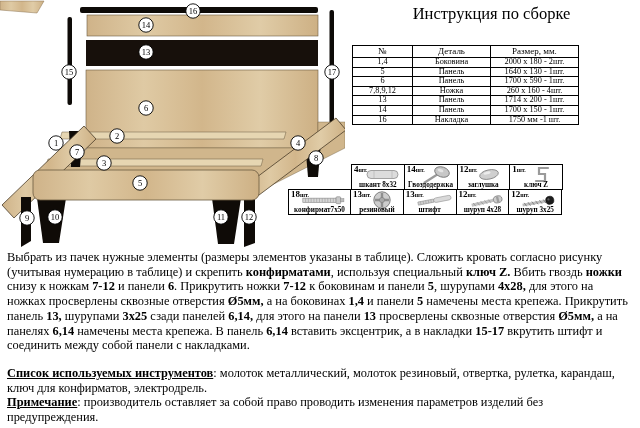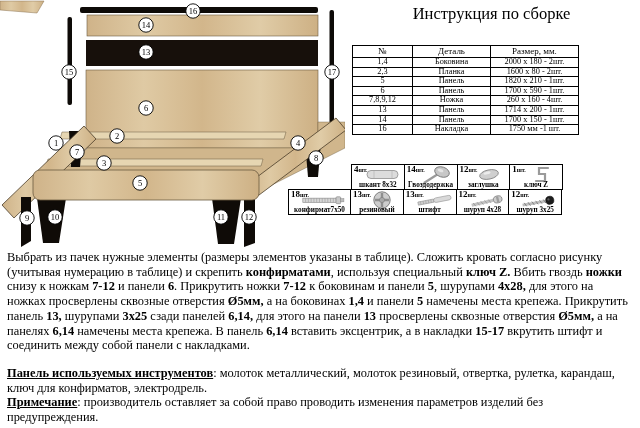--- a/index.html
+++ b/index.html
@@ -136,28 +136,23 @@
         <th>Размер, мм.</th>
       </tr>
     </thead>
   <tbody>
       <tr>
         <td>1,4</td>
         <td>Боковина</td>
         <td>2000 x 180 - 2шт.</td>
       </tr>
       <tr>
-        <td>2,3</td>
-        <td>Планка</td>
-        <td>1600 x 80 - 2шт.</td>
-      </tr>
-      <tr>
         <td>5</td>
         <td>Панель</td>
-        <td>1820 x 210 - 1шт.</td>
+        <td>1640 x 130 - 1шт.</td>
       </tr>
       <tr>
         <td>6</td>
         <td>Панель</td>
         <td>1700 x 590 - 1шт.</td>
       </tr>
       <tr>
         <td>7,8,9,12</td>
         <td>Ножка</td>
         <td>260 x 160 - 4шт.</td>
@@ -285,15 +280,15 @@
             <circle cx="28.3" cy="9.8" r="1.2" fill="#5a5a5a"></circle>
           </g>
         </svg>
       </span>
       <div class="hw-label">шуруп 3x25</div>
     </div>
   </div>
 
 <div class="abs" id="instr">
   <div><span>Выбрать из пачек нужные элементы (размеры  элементов указаны в таблице). Сложить кровать согласно рисунку (учитывая нумерацию в таблице) и скрепить </span><span class="seg-b">конфирматами</span><span>, используя специальный </span><span class="seg-b">ключ Z.</span><span> Вбить гвоздь </span><span class="seg-b">ножки</span><span> снизу к ножкам </span><span class="seg-b">7-12</span><span> и панели </span><span class="seg-b">6</span><span>. Прикрутить ножки </span><span class="seg-b">7-12</span><span> к боковинам и панели </span><span class="seg-b">5</span><span>, шурупами </span><span class="seg-b">4x28,</span><span> для этого на ножках просверлены сквозные отверстия </span><span class="seg-b">Ø5мм,</span><span> а на боковинах </span><span class="seg-b">1,4</span><span> и панели </span><span class="seg-b">5</span><span> намечены места крепежа. Прикрутить панель </span><span class="seg-b">13,</span><span> шурупами </span><span class="seg-b">3x25</span><span> сзади панелей </span><span class="seg-b">6,14,</span><span> для этого на панели </span><span class="seg-b">13</span><span> просверлены сквозные отверстия </span><span class="seg-b">Ø5мм,</span><span> а на панелях </span><span class="seg-b">6,14</span><span> намечены места крепежа. В панель </span><span class="seg-b">6,14</span><span> вставить эксцентрик, а в накладки </span><span class="seg-b">15-17</span><span> вкрутить штифт и соединить между собой панели с накладками.</span></div>
-  <div id="tools"><span class="seg-b seg-u">Панель используемых  инструментов</span><span>: молоток  металлический, молоток резиновый, отвертка, рулетка, карандаш, ключ для конфирматов, электродрель.</span></div>
+  <div id="tools"><span class="seg-b seg-u">Список используемых  инструментов</span><span>: молоток  металлический, молоток резиновый, отвертка, рулетка, карандаш, ключ для конфирматов, электродрель.</span></div>
   <div><span class="seg-b seg-u">Примечание</span><span>: производитель оставляет за собой право проводить изменения параметров изделий без предупреждения.</span></div>
 </div>
 
 </body></html>

